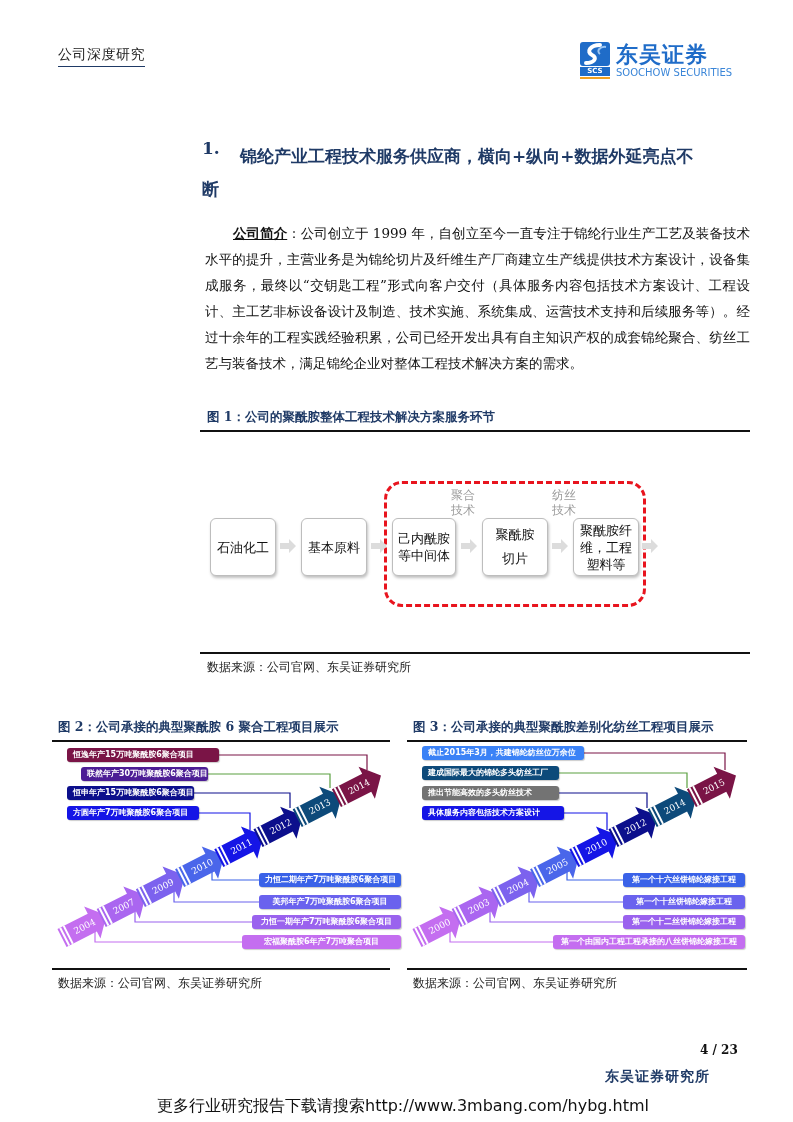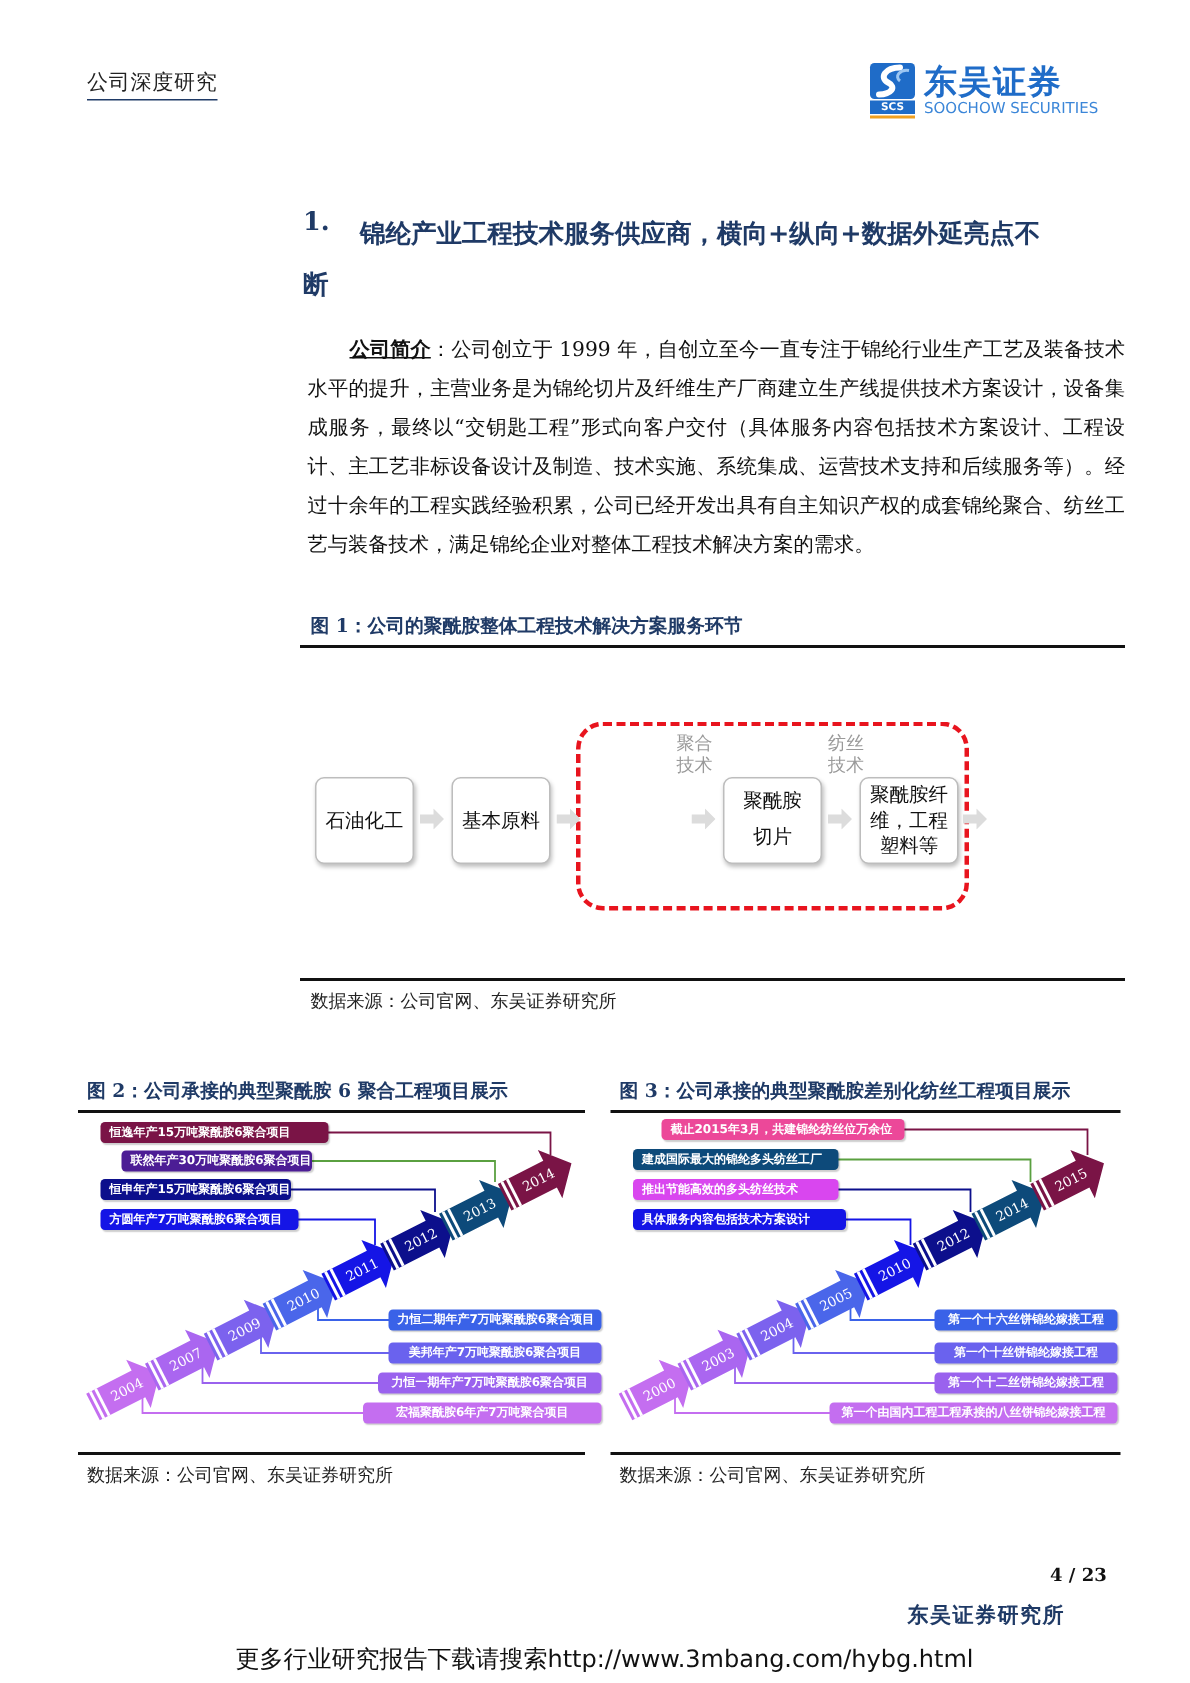--- a/index.html
+++ b/index.html
@@ -92,20 +92,23 @@
   <div class="dash-frame" style="left:184px;top:49px;"></div>
 
   <div class="flow-tech" style="left:251px;top:56px;width:26px;">聚合技术</div>
   <div class="flow-tech" style="left:352px;top:56px;width:26px;">纺丝技术</div>
 
   <div class="flow-box" style="left:10px;top:86px;width:64px;height:56px;">
       <span>石油化工</span>
     </div>
   <div class="flow-box" style="left:101px;top:86px;width:64px;height:56px;">
       <span>基本原料</span>
+    </div>
+  <div class="flow-box" style="left:192px;top:86px;width:62px;height:56px;">
+      <span style="display:block;width:56px;">己内酰胺等中间体</span>
     </div>
   <div class="flow-box" style="left:373px;top:86px;width:64px;height:56px;">
       <span style="display:block;width:56px;">聚酰胺纤维，工程塑料等</span>
     </div>
   <div class="flow-box" style="left:282px;top:86px;width:64px;height:56px;">
       <span style="display:block;width:42px;line-height:24px;">聚酰胺切片</span>
     </div>
 
   <svg class="flow-arrow" style="left:80px;top:107px;" viewBox="0 0 16 14">
       <path d="M0 4 H9 V0 L16 7 L9 14 V10 H0 Z" fill="#dcdcdc"></path>
@@ -263,23 +266,23 @@
           <text x="14" y="3" class="year-txt">2014</text>
         </g>
       <g transform="translate(308,0)">
           <path d="M0 -10 H34 V-18 L50 0 L34 18 V10 H0 Z" fill="#7a1446"></path>
           <rect x="2" y="-10" width="2" height="20" fill="#fff"></rect>
           <rect x="6" y="-10" width="2" height="20" fill="#fff"></rect>
           <text x="14" y="3" class="year-txt">2015</text>
         </g>
     </g>
   </svg>
-  <div class="tl-label" style="left:15px;top:4px;width:150px;background:#ec4899;margin-left:19px;">截止2015年3月，共建锦纶纺丝位万余位</div>
+  <div class="tl-label" style="left:15px;top:4px;width:150px;background:#3b82f6;">截止2015年3月，共建锦纶纺丝位万余位</div>
   <div class="tl-label" style="left:15px;top:24px;width:125px;background:#0d4a7a;">建成国际最大的锦纶多头纺丝工厂</div>
-  <div class="tl-label" style="left:15px;top:44px;width:125px;background:#d946ef;">推出节能高效的多头纺丝技术</div>
+  <div class="tl-label" style="left:15px;top:44px;width:125px;background:#737373;">推出节能高效的多头纺丝技术</div>
   <div class="tl-label" style="left:15px;top:64px;width:130px;background:#1515e6;">具体服务内容包括技术方案设计</div>
   <div class="tl-label r" style="left:216px;top:131px;width:110px;background:#3a62e8;">第一个十六丝饼锦纶嫁接工程</div>
   <div class="tl-label r" style="left:216px;top:153px;width:110px;background:#6a62ee;">第一个十丝饼锦纶嫁接工程</div>
   <div class="tl-label r" style="left:216px;top:173px;width:110px;background:#9a62ee;">第一个十二丝饼锦纶嫁接工程</div>
   <div class="tl-label r" style="left:146px;top:193px;width:180px;background:#c46ef0;">第一个由国内工程工程承接的八丝饼锦纶嫁接工程</div>
 </div>
 
 <div class="abs rule fig3-rule-bot"></div>
 <div class="abs src fig3-src">数据来源：公司官网、东吴证券研究所</div>
 

